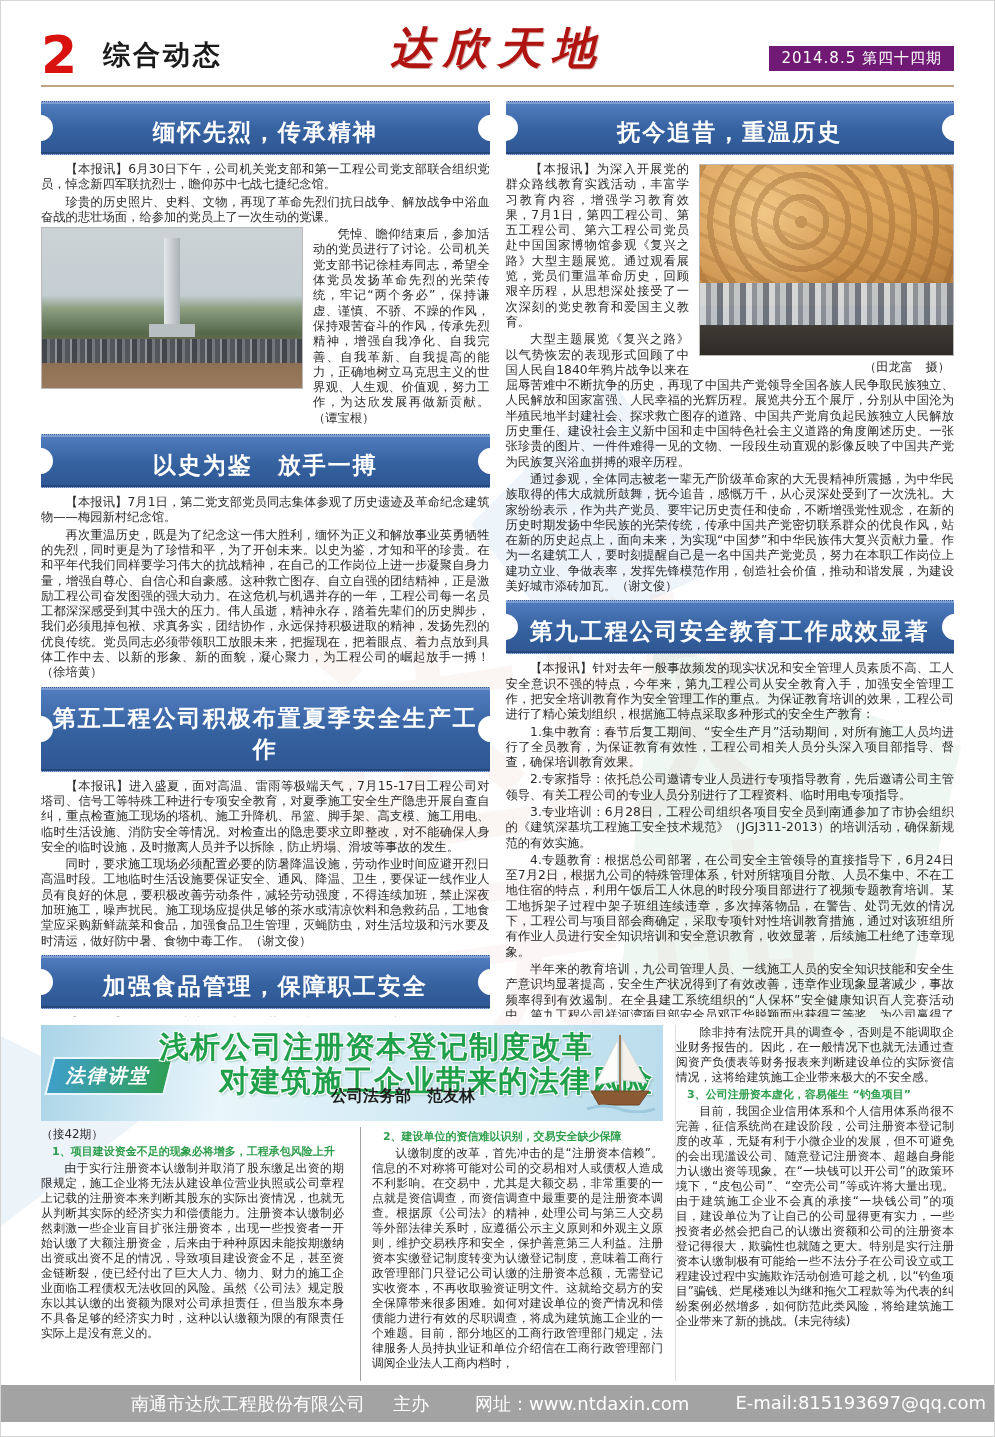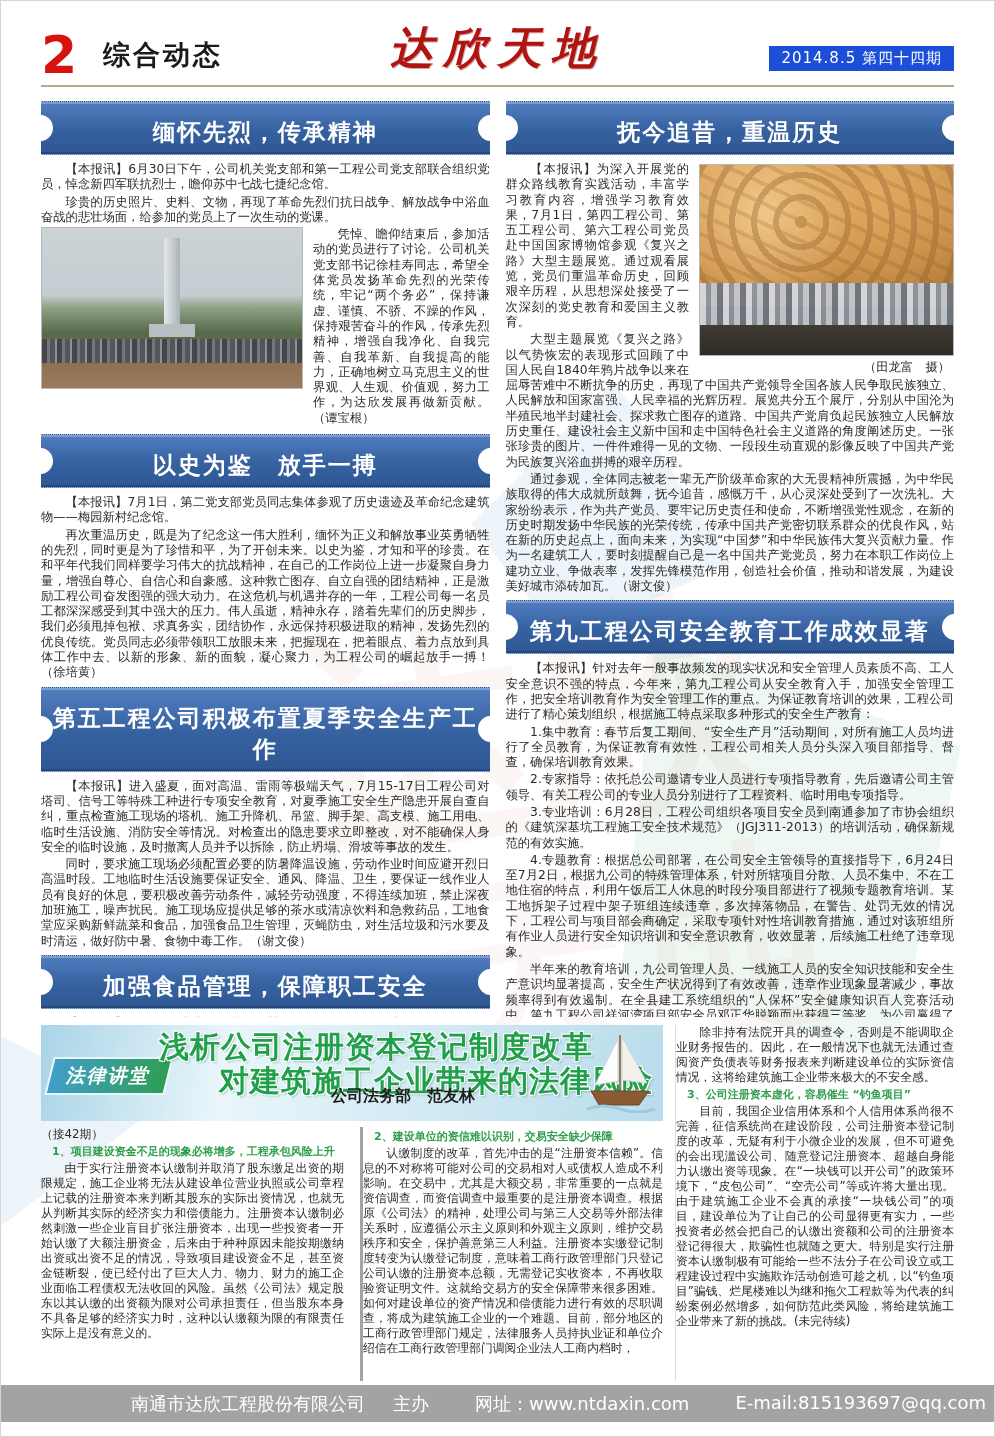--- a/index.html
+++ b/index.html
@@ -24,21 +24,21 @@
 
   
   .header { position:relative; z-index:1; height:62px; margin:16px 40px 0; }
   .pagenum { position:absolute; left:0; bottom:0; font-size:52px; line-height:0.9;
              font-weight:bold; color:#d8130f; }
   .section-name { position:absolute; left:62px; bottom:6px; font-size:27px; font-weight:bold;
              letter-spacing:3px; color:#1a1a1a; }
   .masthead { position:absolute; left:50%; transform:translateX(-50%); top:2px;
              font-family:"DejaVu Serif","Liberation Serif",serif; font-style:italic; font-weight:bold;
              font-size:44px; color:#b01410; letter-spacing:10px; text-shadow:1px 1px 0 rgba(120,10,10,.35); }
-  .issue-badge { position:absolute; right:0; bottom:8px; background:#1d4ed8; color:#fff;
+  .issue-badge { position:absolute; right:0; bottom:8px; background:#701a75; color:#fff;
              font-size:15px; padding:3px 12px; letter-spacing:1px; }
   .header-rule { margin:6px 40px 8px; border-bottom:2px solid #bda588; position:relative; z-index:1; }
 
   
   .columns { position:relative; z-index:1; display:flex; gap:16px; margin:0 40px; height:922px; }
   .col { width:450px; overflow:hidden; }
 
   .tbar { position:relative; background:linear-gradient(#527dc0,#35619f 55%,#2f5794);
           color:#fff; text-align:center; font-size:23px; font-weight:bold; letter-spacing:2px;
           padding:15px 0 6px; margin:6px 0 7px; overflow:hidden;
@@ -89,21 +89,21 @@
     background:linear-gradient(90deg,#3f9fc9,#2f9e55); color:#fff; font-weight:bold;
     font-size:19px; padding:4px 16px; border:2px solid #e9f6fb; letter-spacing:2px; }
   .green-title { font-weight:bold; color:#21a04b; letter-spacing:1px;
     text-shadow:-1px -1px 0 #fff,1px -1px 0 #fff,-1px 1px 0 #fff,1px 1px 0 #fff,2px 2px 2px rgba(0,90,40,.25); }
   .bt1 { position:absolute; left:118px; top:2px; font-size:30px; }
   .bt2 { position:absolute; left:178px; top:36px; font-size:30px; }
   .legal-byline { position:absolute; left:290px; bottom:14px; font-size:16px; font-weight:bold; color:#1d1d1d; }
   .ship { position:absolute; right:6px; top:4px; }
   .legal-cols { display:flex; gap:16px; margin-top:6px; flex:1; overflow:hidden; }
   .lcol { width:305px; overflow:hidden; }
-  .lcol + .lcol { border-left:3px solid #a3a3a3; }
+  .lcol + .lcol { border-left:1px solid #a3a3a3; padding-left:11px; }
   .legal-col3 { flex:1; border-left:1px solid #ddd; overflow:hidden; }
   .legal p, .legal .note { font-size:11.8px; line-height:15px; text-align:justify; }
   .legal p { text-indent:2em; }
   .note { text-indent:0; margin-bottom:2px; }
   .legal-h { color:#2f9e4c; font-weight:bold; font-size:11px; line-height:15px;
              margin:2px 0; text-indent:1em; text-align:justify; }
 
   
   .footer { position:absolute; z-index:1; left:0; right:0; bottom:14px; height:37px;
     background:#a3a3a3; color:#fff; display:flex; align-items:center; font-size:18px; }

